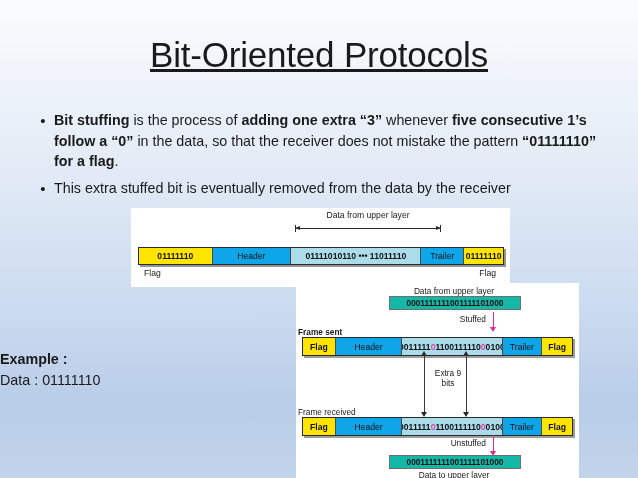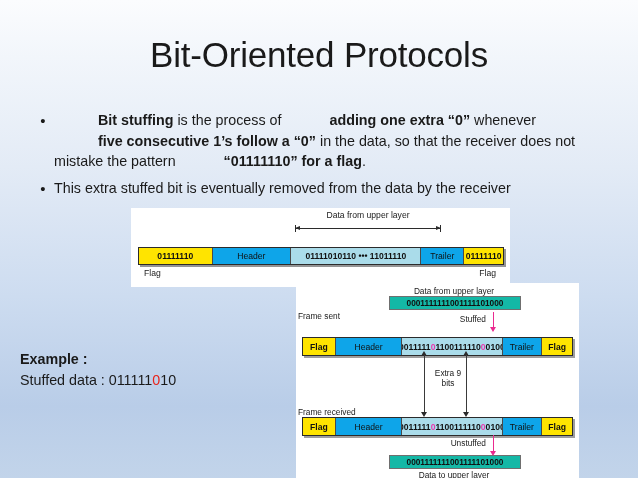--- a/index.html
+++ b/index.html
@@ -12,37 +12,38 @@
     position: relative;
   }
 
   
   #slide-title {
     position:absolute; left:0; top:32px; width:638px;
     text-align:center;
     font-size:35px; line-height:46px;
     color:#1a1a1a; font-weight:400;
     letter-spacing:-0.2px;
+    text-decoration:underline;
   }
 
   
   #bullets { position:absolute; left:32px; top:110px; width:575px; }
   .bullet-row { display:flex; align-items:flex-start; margin-bottom:6px; }
   .bullet-dot {
     width:22px; flex:0 0 22px; text-align:center;
     font-size:15px; color:#1a1a1a; line-height:20px; padding-top:1px;
   }
   .bullet-text {
     flex:1; font-size:14.3px; line-height:20.5px; color:#1a1a1a;
   }
-  .bullet-text b { font-weight:bold;margin-left:44px; }
+  .bullet-text b { font-weight:bold; }
 
   
   #example-block {
-    position:absolute; left:20px; top:349px; width:290px;
+    position:absolute; left:0; top:349px; width:290px;
     font-size:14.3px; line-height:20.5px; color:#1a1a1a;
   }
   #example-block .ex-head { font-weight:bold; }
   .red0 { color:#e8241b; }
 
   
   #figure-frame-format {
     position:absolute; left:131px; top:208px; width:379px; height:79px;
     background:#ffffff;
   }
@@ -122,32 +123,32 @@
      border-left:3.5px solid transparent;border-right:3.5px solid transparent;border-bottom:5px solid #2b2b2b; }
 </style>
 </head>
 <body>
 
 <div id="slide-title">Bit-Oriented Protocols</div>
 
 <div id="bullets">
   <div class="bullet-row">
     <div class="bullet-dot">•</div>
-    <div class="bullet-text"><b>Bit stuffing</b><span> is the process of </span><b>adding one extra “0”</b><span> whenever </span><b>five consecutive 1’s follow a “0”</b><span> in the data, so that the receiver does not mistake the pattern </span><b>“01111110” for a flag</b><span>.</span></div>
+    <div class="bullet-text"><b>Bit stuffing</b><span> is the process of </span><b>adding one extra “3”</b><span> whenever </span><b>five consecutive 1’s follow a “0”</b><span> in the data, so that the receiver does not mistake the pattern </span><b>“01111110” for a flag</b><span>.</span></div>
   </div>
   <div class="bullet-row">
     <div class="bullet-dot">•</div>
     <div class="bullet-text"><span>This extra stuffed bit is eventually removed from the data by the receiver</span></div>
   </div>
 </div>
 
 <div id="example-block">
   <div class="ex-head">Example :</div>
   <div>
-    <span>Stuffed data : </span><span>011111</span><span class="red0">0</span><span>10</span>
+    <span>Data : </span><span>01111110</span>
   </div>
 </div>
 
 <div id="figure-frame-format">
   <div class="f1-inner">
     <div class="f1-label-top">Data from upper layer</div>
     <div class="f1-arrow">
       <div class="capl"></div>
         <div class="line"></div>
         <div class="capr"></div>
@@ -174,21 +175,21 @@
 
     <div class="bitbox" style="left:93px; top:13px; width:132px; height:14px;">0001111111001111101000</div>
 
     <div class="f2-caption" style="left:80px; top:31px; width:110px; text-align:right;">Stuffed</div>
 
     <div class="pinkarrow" style="left:194px; top:29px; height:20px;">
       <div class="stem" style="height:15px;"></div>
       <div class="head" style="top:15px;"></div>
     </div>
 
-    <div class="f2-rowlabel" style="top:28px;">Frame sent</div>
+    <div class="f2-rowlabel" style="top:44px;font-weight:bold;">Frame sent</div>
 
     <div class="f2-frame" id="f2-frame-sent" style="top:54px;">
         <div class="cell flag" style="width: 33px;">Flag</div>
         <div class="cell grey" style="width: 67px;">Header</div>
         <div class="cell data" style="width: 101px;">
           <span>00011111</span>
           <span class="pink0">0</span>
           <span>1100111110</span>
           <span class="pink0">0</span>
           <span>01000</span>

